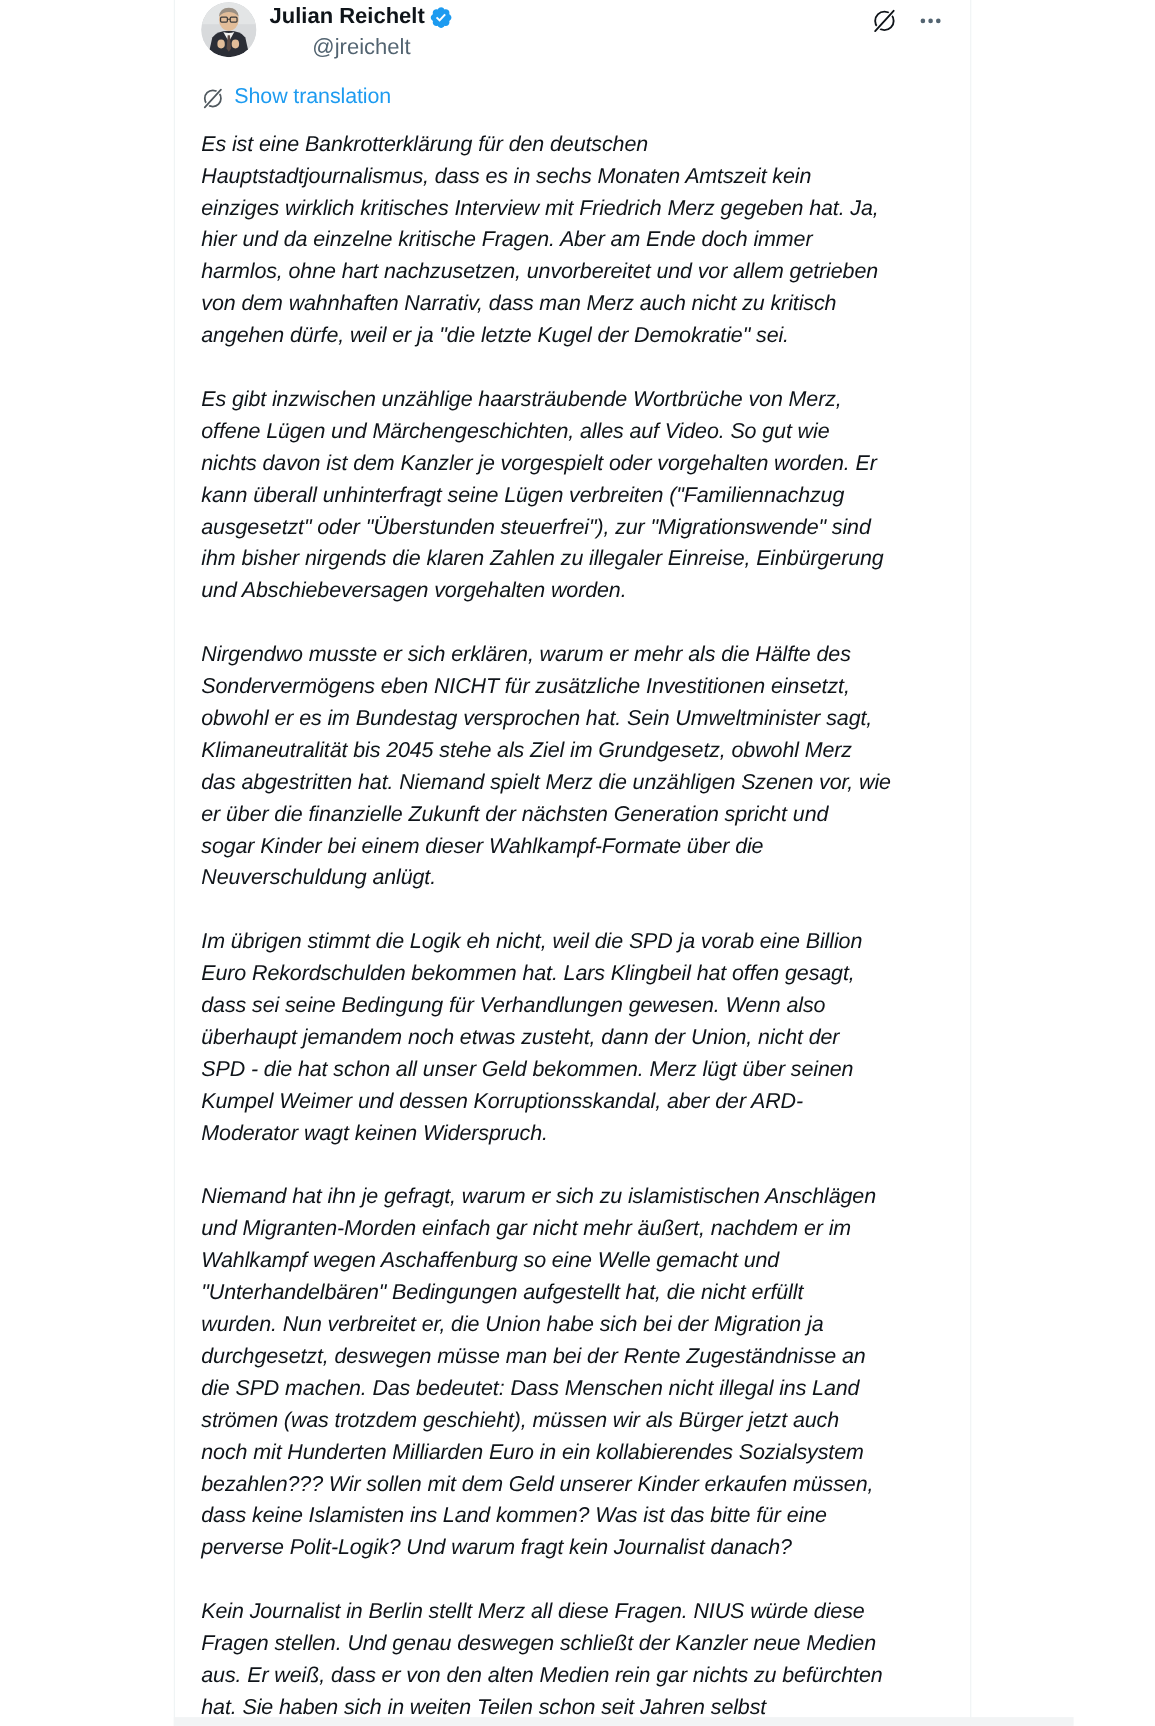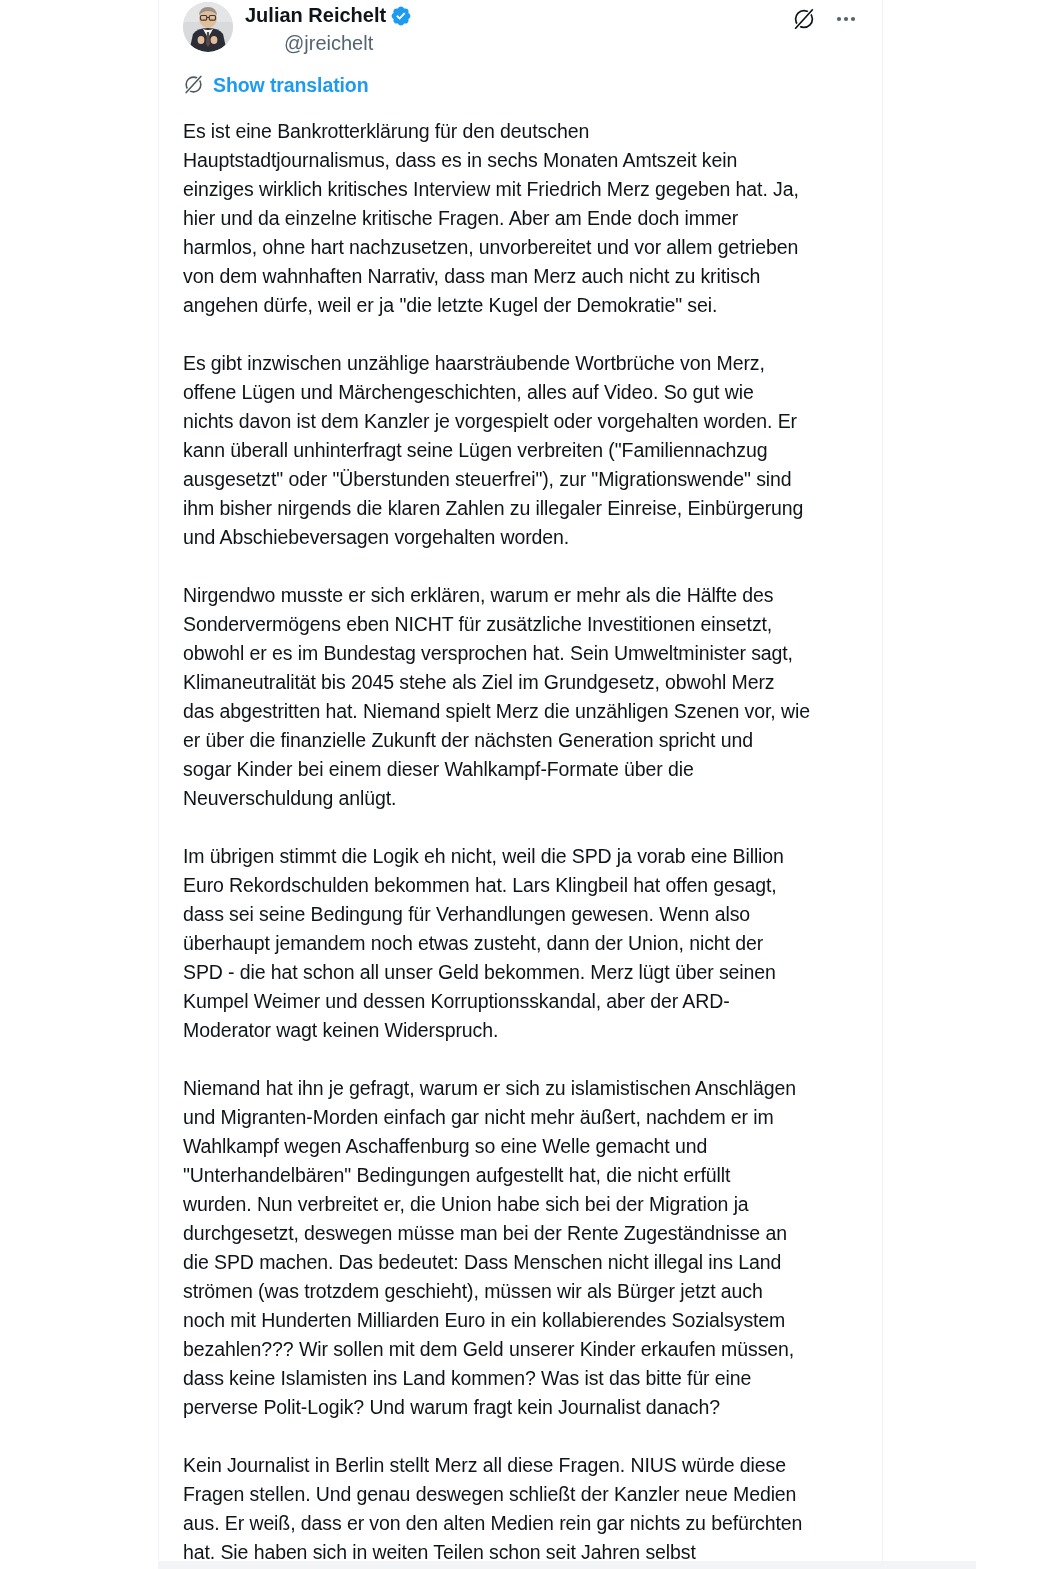--- a/index.html
+++ b/index.html
@@ -84,25 +84,24 @@
     align-items: center;
     justify-content: center;
   }
   .grok-color { color: #0f1419; }
   .muted-color { color: #536471; }
   
   .translation-row {
     margin-top: 16px;
     height: 26px;
     display: flex;
-    align-items: flex-start;
+    align-items: flex-end;
     gap: 9px;
     cursor: pointer;
     width: fit-content;
-    font-weight: bold;
   }
   .translation-row .t-icon {
     display: inline-flex;
     width: 21px;
     height: 21px;
     color: #50595f;
   }
   .translation-label {
     font-size: 19.5px;
     color: #1d9bf0;
@@ -112,20 +111,21 @@
   .tweet-body {
     margin-top: 5px;
     font-size: 19.5px;
     line-height: 29px;
     color: #0f1419;
     letter-spacing: -0.1px;
   }
   .tweet-body p {
     margin: 17px 0 29px 0;
     white-space: pre-line;
+    font-style: italic;
   }
   .tweet-body p:last-child { margin-bottom: 0; }
   
   .bottom-strip {
     position: absolute;
     left: 158px;
     right: 0;
     bottom: 0;
     height: 8px;
     background: #f2f4f5;

